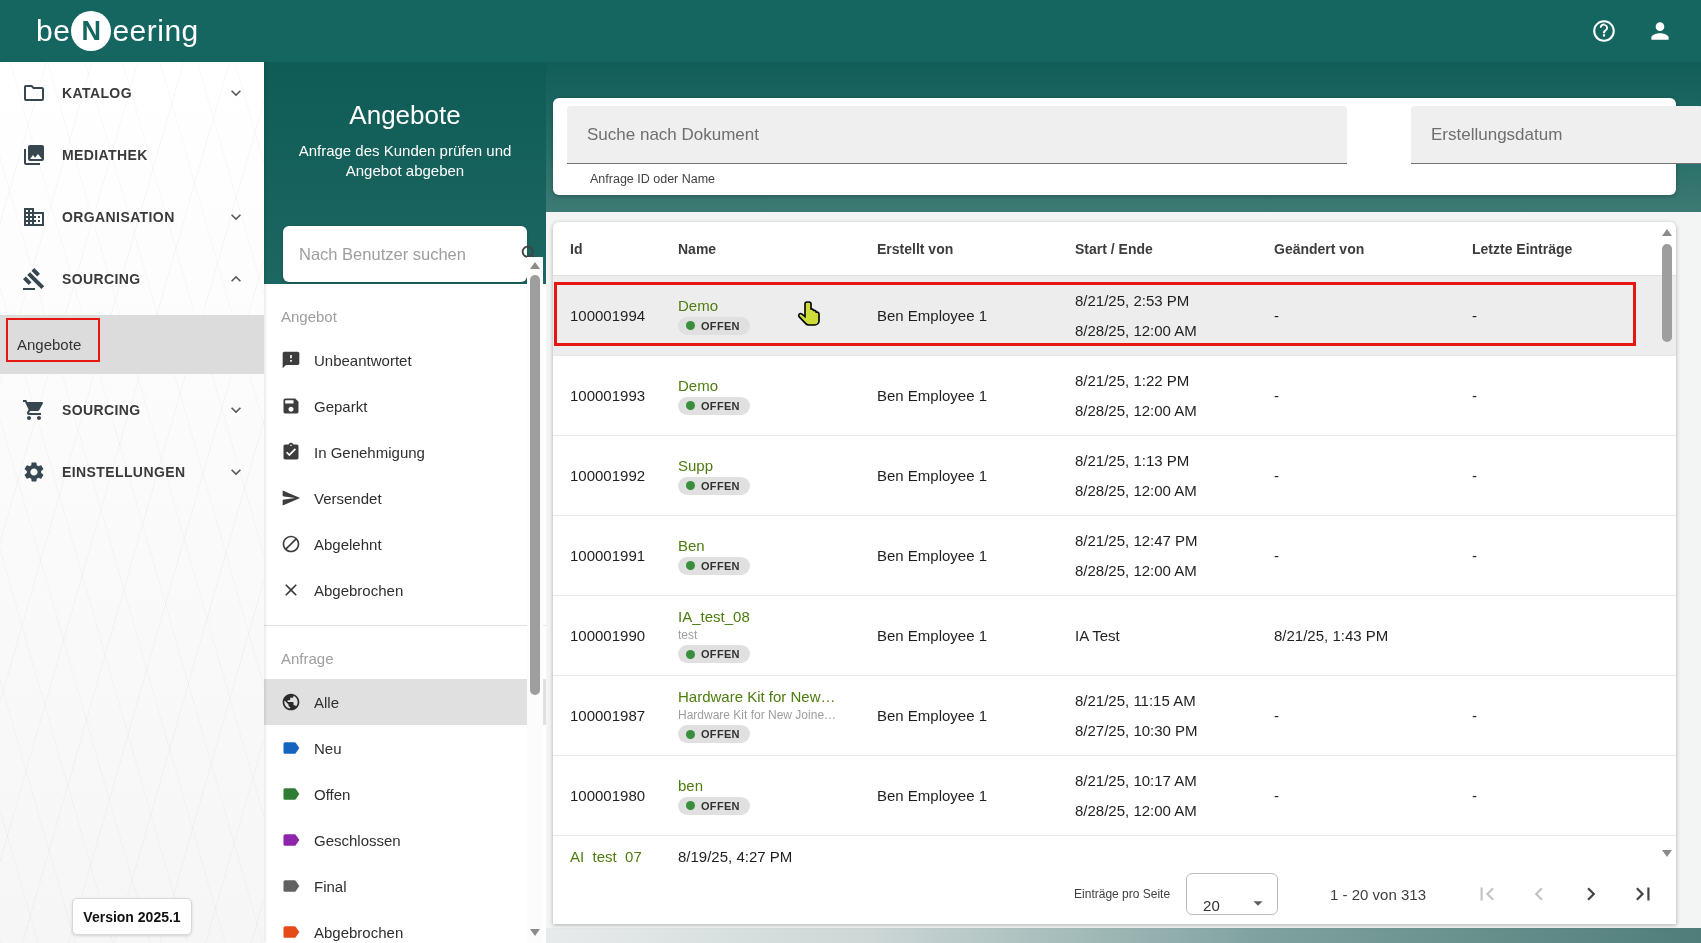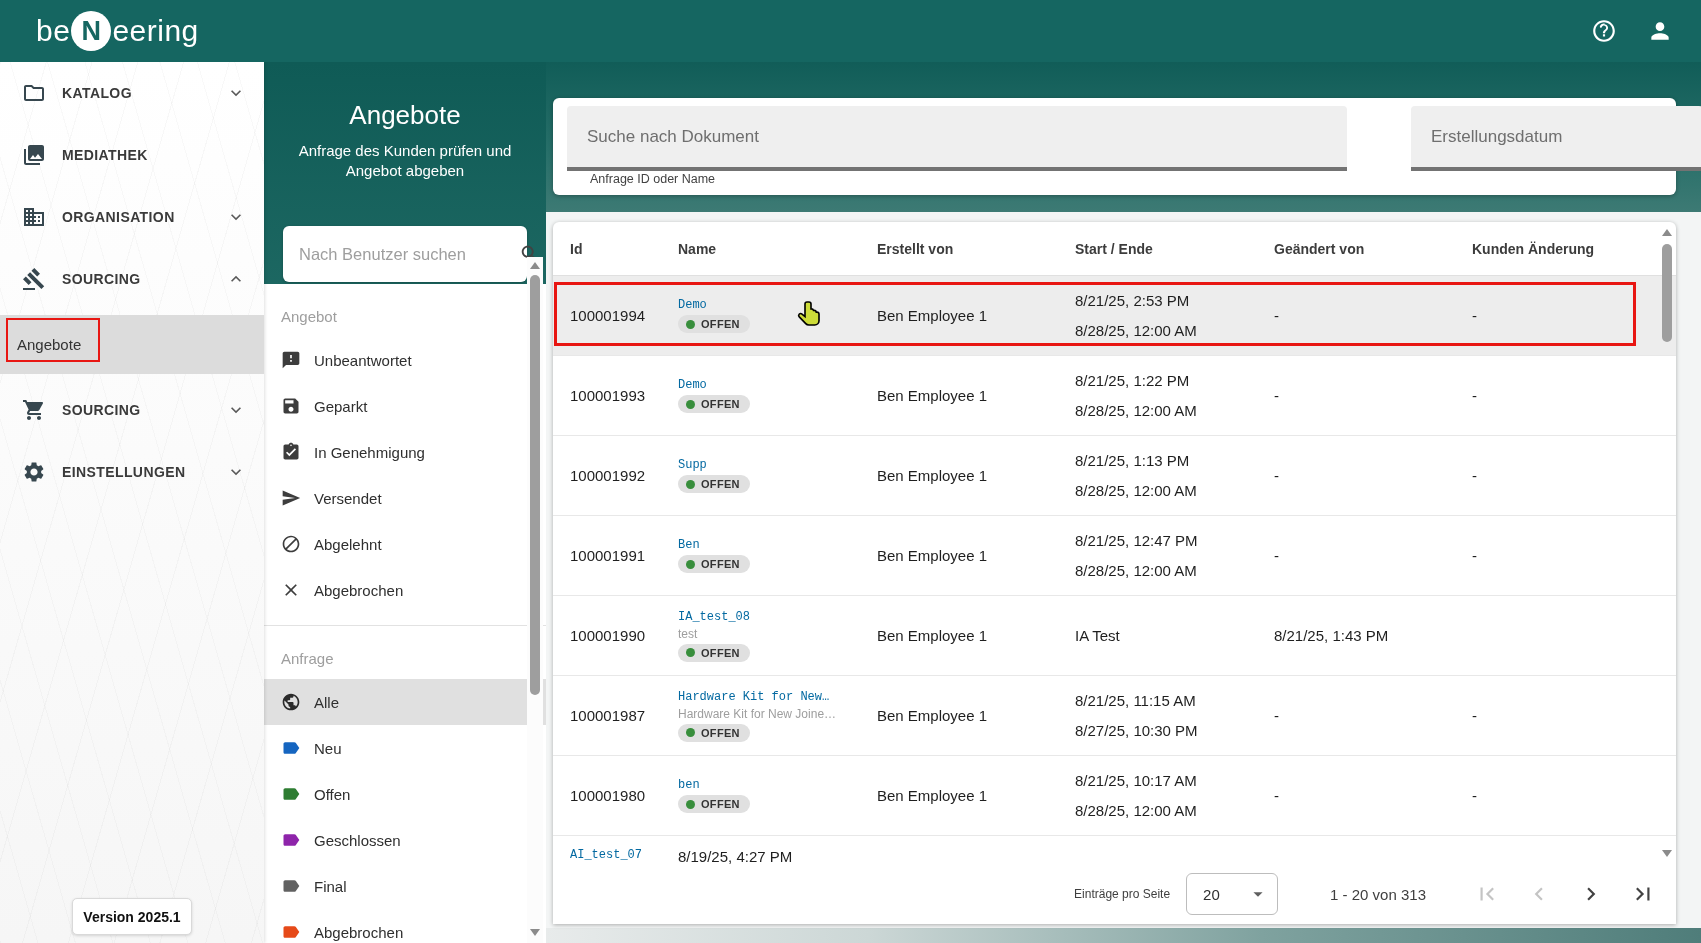--- a/index.html
+++ b/index.html
@@ -56,49 +56,49 @@
   .panel-scroll .thumb { position:absolute; left:3px; top:18px; width:10px; height:420px; background:#9e9e9e; border-radius:5px; cursor:pointer; }
   .tri-up { width:0; height:0; border-left:5px solid transparent; border-right:5px solid transparent; border-bottom:7px solid #8b8b8b; position:absolute; left:3px; top:5px; cursor:pointer; }
   .tri-dn { width:0; height:0; border-left:5px solid transparent; border-right:5px solid transparent; border-top:7px solid #8b8b8b; position:absolute; left:3px; bottom:7px; cursor:pointer; }
 
   
   .main { position:absolute; left:546px; top:62px; width:1155px; height:881px; background:#f3f5f5; }
   .main-teal { position:absolute; left:0; top:0; width:100%; height:150px; background:linear-gradient(180deg,#115d58 0%, #276f69 60%, #3d7a74 100%); }
   .bottom-strip { position:absolute; left:0; top:866px; width:100%; height:15px; background:linear-gradient(90deg,#e8ebeb 0%, #ccd7d6 28%, #7fa29f 62%, #4f7d7a 100%); }
 
   .search-card { position:absolute; left:7px; top:36px; width:1123px; height:97px; background:#fff; border-radius:6px; box-shadow:0 1px 4px rgba(0,0,0,.3); z-index:2; }
-  .field { position:absolute; top:8px; height:65px; background:#efefef; border-bottom:4px solid #737373; border-radius:4px 4px 0 0; display:flex; align-items:center; padding:0 19px 0 20px; }
+  .field { position:absolute; top:8px; height:58px; background:#efefef; border-bottom:1px solid #737373; border-radius:4px 4px 0 0; display:flex; align-items:center; padding:0 19px 0 20px; }
   .field input { width:100%; border:none; outline:none; background:transparent; font-size:17px; color:#333; font-family:inherit; }
   .field input::placeholder { color:#6f6f6f; }
   .field-doc { left:14px; width:780px; }
   .field-date { left:815px; width:292px;margin-left:43px; }
   .helper { position:absolute; left:37px; top:74px; font-size:12.5px; color:#424242; }
 
   .table-card { position:absolute; left:7px; top:160px; width:1123px; height:702px; background:#fff; border-radius:6px 6px 0 0; box-shadow:0 1px 4px rgba(0,0,0,.3); overflow:hidden; z-index:2; }
   .tgrid { display:grid; grid-template-columns:108px 199px 198px 199px 198px 1fr; padding-left:17px; align-items:center; }
   .thead { height:54px; border-bottom:1px solid #e0e0e0; }
   .th { font-size:14px; font-weight:600; color:#3c3c3c; }
   .trow { position:relative; height:80px; border-bottom:1px solid #e8e8e8; cursor:pointer; }
   .trow.highlighted { background:#ededed; }
   .trow.highlighted .red-overlay { display:block; }
   .red-overlay { display:none; position:absolute; left:1px; right:40px; top:6px; height:64px; border:3px solid #e81612; pointer-events:none; z-index:3; }
   .c { font-size:15px; color:#1f1f1f; padding-right:10px; }
   .c-name { display:flex; flex-direction:column; justify-content:center; gap:3px; }
-  .nm { font-size:12px; color:#0369a1;font-family:Liberation Mono, monospace; }
+  .nm { font-size:15px; color:#4d7c0f; }
   .sub { font-size:12px; color:#9e9e9e; }
   .badge { display:inline-flex; align-items:center; gap:6px; background:#e0e0e0; border-radius:12px; padding:3px 10px 3px 8px; width:max-content; }
   .badge .dot { width:9px; height:9px; border-radius:50%; background:#388e3c; }
   .badge .blabel { font-size:11px; font-weight:700; color:#333; letter-spacing:.3px; }
   .c-dates { display:flex; flex-direction:column; gap:13px; }
   .trow.partial { align-items:start; border-bottom:none; }
   .trow.partial .c { padding-top:12px; }
 
   .paginator { position:absolute; left:0; right:0; bottom:0; height:60px; background:#fff; z-index:5; display:flex; align-items:center; justify-content:flex-end; padding-right:20px; }
   .pp-label { font-size:12px; color:#3f3f3f; }
-  .pp-select { margin-left:16px; width:92px; height:42px; border:1px solid #bdbdbd; border-radius:6px; display:flex; align-items:center; padding:0 8px 0 16px; justify-content:space-between; cursor:pointer; }
+  .pp-select { margin-left:16px; width:92px; height:42px; border:1px solid #bdbdbd; border-radius:6px; display:flex; align-items:flex-end; padding:0 8px 0 16px; justify-content:space-between; cursor:pointer; }
   .pp-select .val { font-size:15px; color:#2f2f2f; }
   .dd-ico { width:22px; height:22px; color:#5f5f5f; }
   .dd-ico svg { width:100%; height:100%; display:block; }
   .range-label { margin-left:52px; font-size:15px; color:#3f3f3f; }
   .pag-nav { display:flex; align-items:center; gap:26px; margin-left:48px; }
   .pag-btn { width:26px; height:26px; cursor:pointer; }
   .pag-btn svg { width:100%; height:100%; display:block; }
   .pag-btn.disabled { color:#c4c4c4; cursor:default; }
   .pag-btn.enabled { color:#424242; }
 
@@ -358,21 +358,21 @@
       <div class="helper">Anfrage ID oder Name</div>
     </section>
 
     <section class="table-card">
       <div class="tgrid thead">
         <div class="th">Id</div>
         <div class="th">Name</div>
         <div class="th">Erstellt von</div>
         <div class="th">Start / Ende</div>
         <div class="th">Geändert von</div>
-        <div class="th">Kunden Änderung</div>
+        <div class="th">Letzte Einträge</div>
       </div>
 
       <div class="tgrid trow highlighted">
           <div class="c">100001994</div>
           <div class="c c-name">
             <div class="nm">Demo</div>
 
             <div class="badge">
               <span class="dot"></span>
               <span class="blabel">OFFEN</span>

